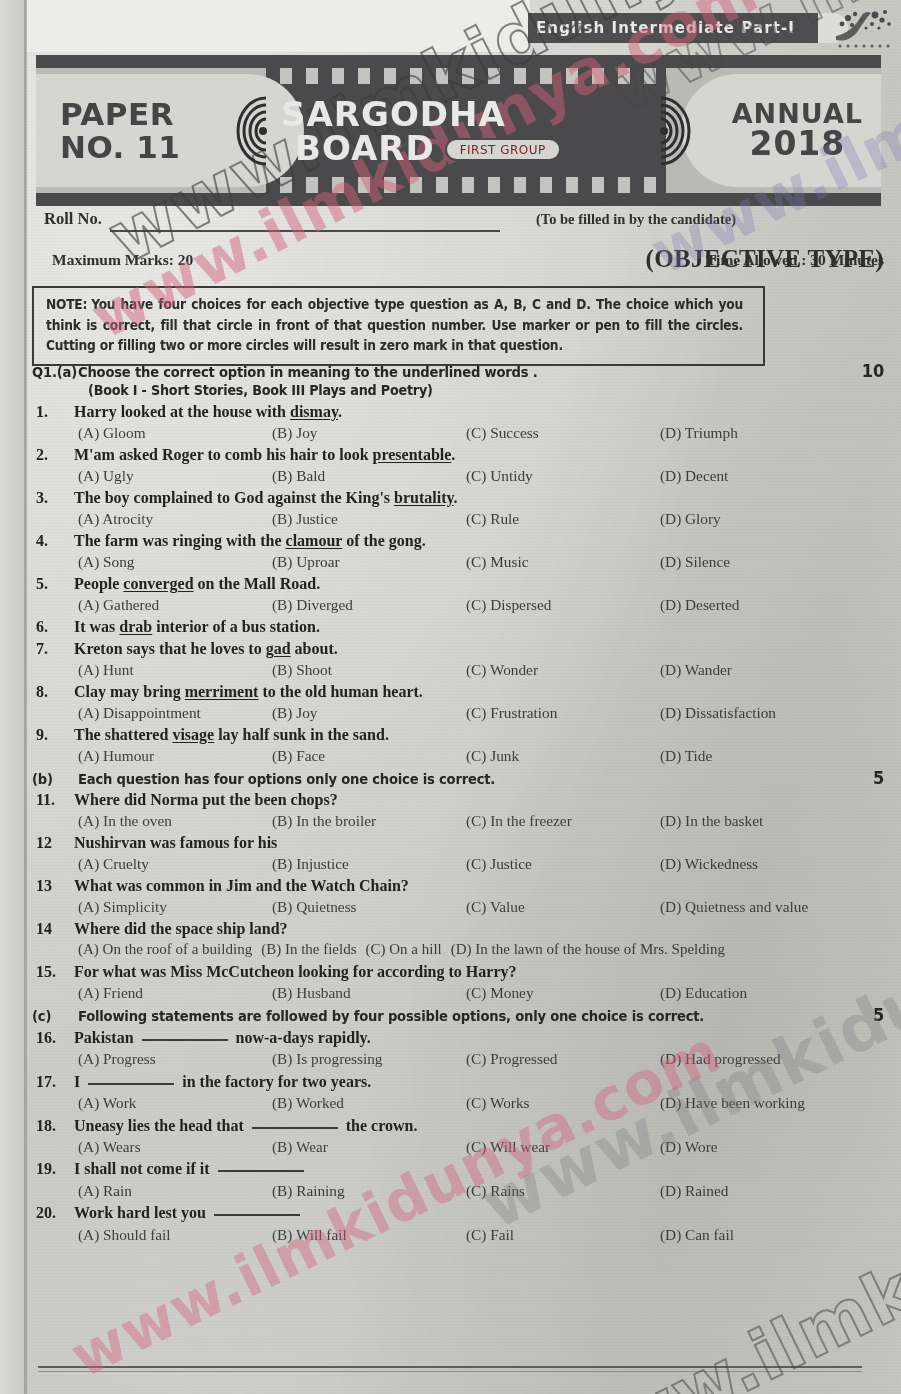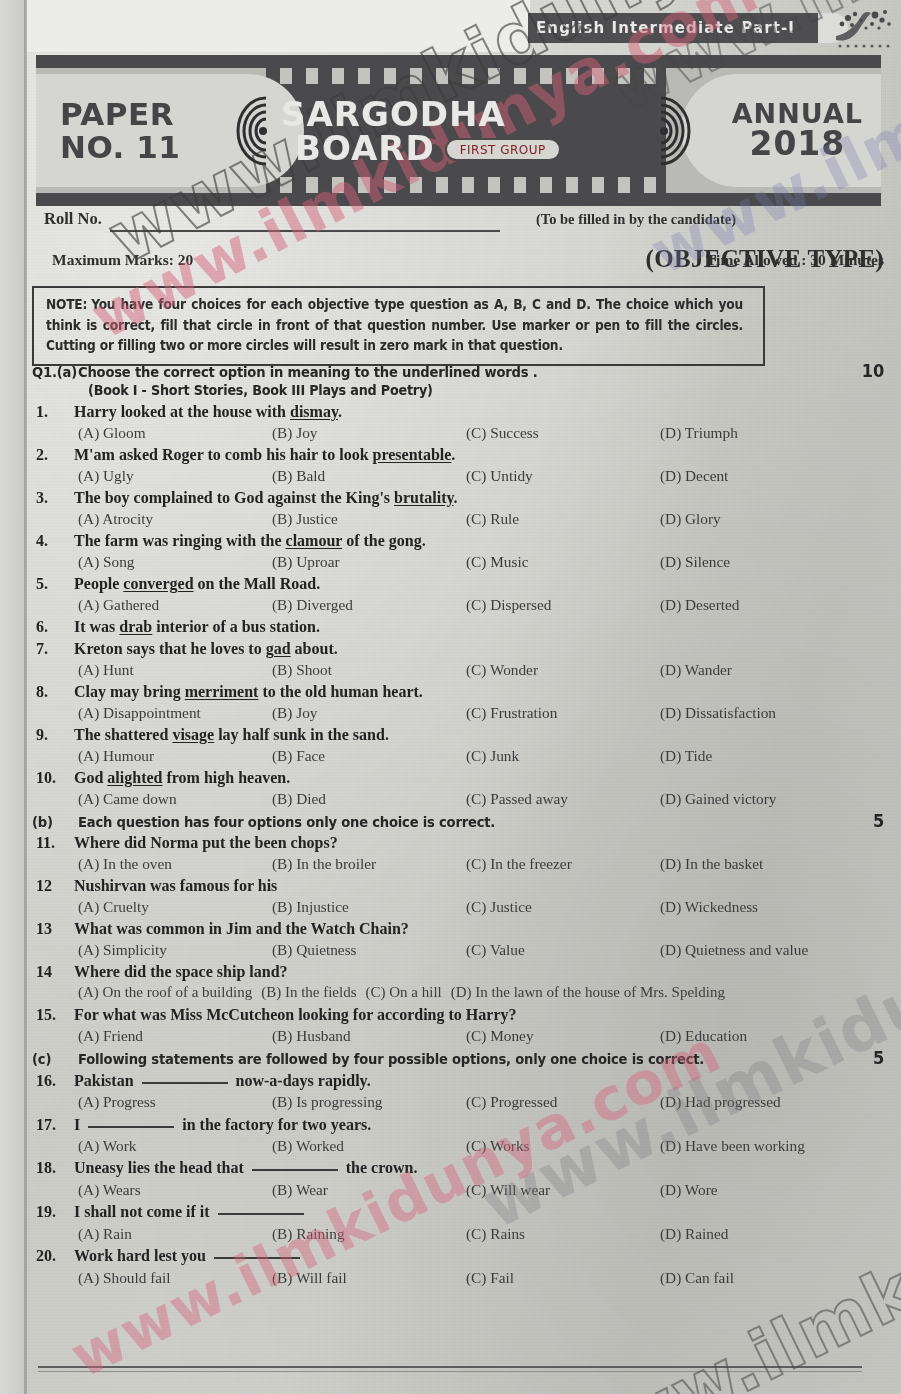--- a/index.html
+++ b/index.html
@@ -516,32 +516,20 @@
           <span class="qnum">9.</span>
           <span class="qtext">The shattered <u>visage</u> lay half sunk in the sand.</span>
         </div>
         <div class="opts">
           <span class="op">(A)  Humour</span>
           <span class="op">(B)  Face</span>
           <span class="op">(C) Junk</span>
           <span class="op">(D)  Tide</span>
         </div>
       </div>
-      <div class="qitem">
-        <div class="qstem">
-          <span class="qnum">10.</span>
-          <span class="qtext">God <u>alighted</u> from high heaven.</span>
-        </div>
-        <div class="opts">
-          <span class="op">(A)  Came down</span>
-          <span class="op">(B)  Died</span>
-          <span class="op">(C) Passed away</span>
-          <span class="op">(D) Gained victory</span>
-        </div>
-      </div>
       <div class="sec-head">
         <span class="sh-key">(b)</span>
         <span class="sh-text">Each question has four options only one choice is correct.</span>
         <span class="sh-marks">5</span>
       </div>
       <div class="qitem">
         <div class="qstem">
           <span class="qnum">11.</span>
           <span class="qtext">Where did Norma put the been chops?</span>
         </div>

